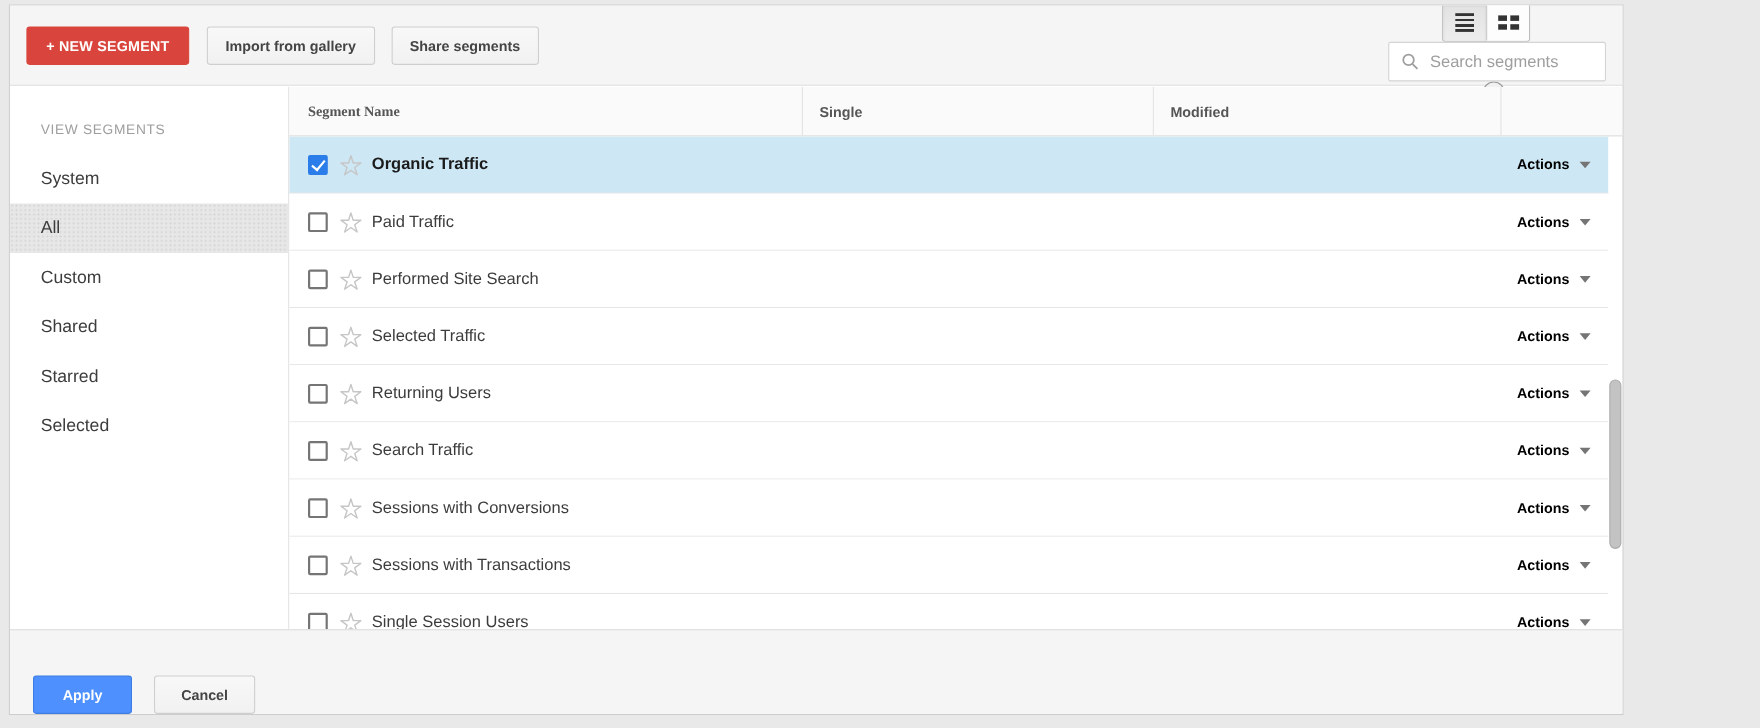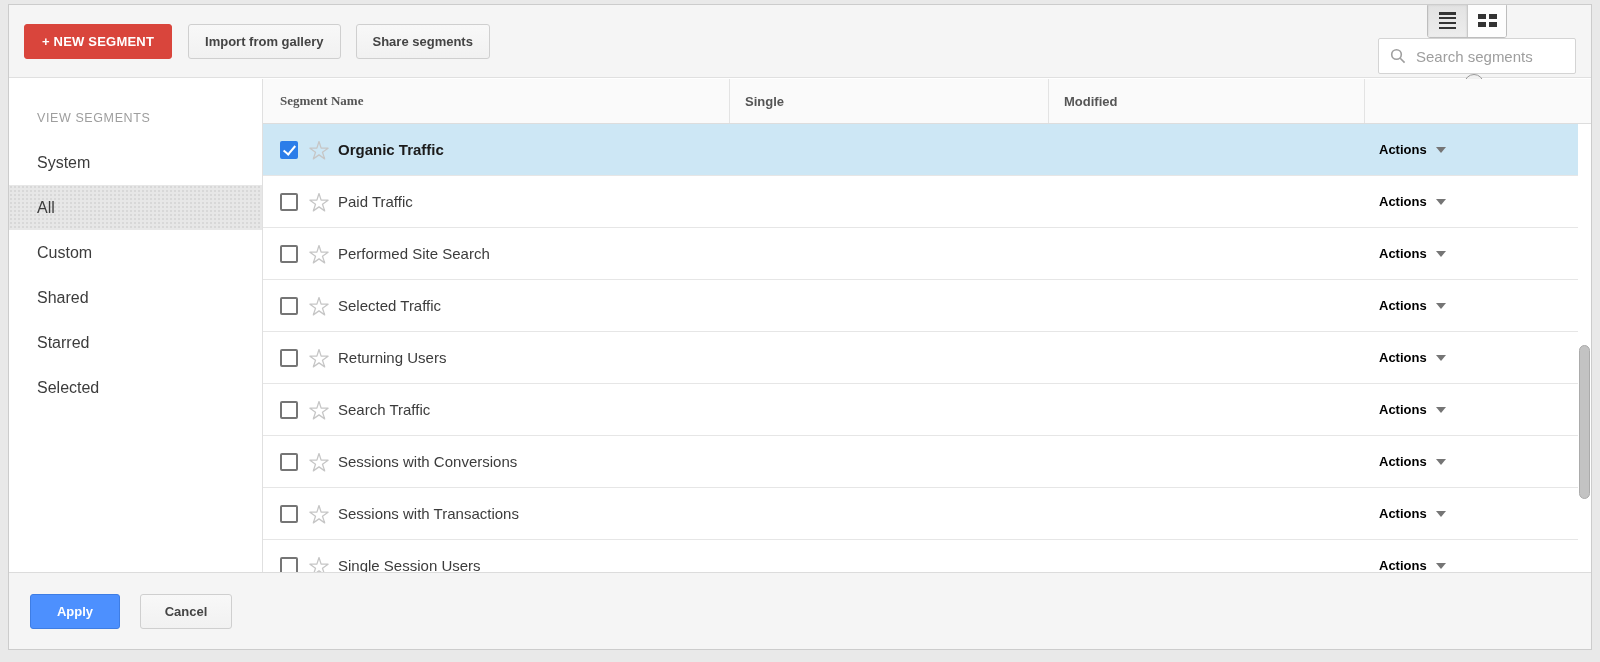--- a/index.html
+++ b/index.html
@@ -1,18 +1,18 @@
 <!DOCTYPE html>
 <html style="--accent-red: #d9453c; --accent-blue: #4d90fe; --selected-row-bg: #cde7f5; --checkbox-blue: #2b7de9;"><head>
 <meta charset="utf-8">
 <style>
   * { margin:0; padding:0; box-sizing:border-box; }
   html,body { width:1600px; height:662px; background:#e9e9e9; font-family:"Liberation Sans", sans-serif; overflow:hidden; }
 
-  .panel { position:absolute; left:8px; top:4px; width:1584px; height:646px;
+  .panel { position:absolute; left:8px; top:4px; width:1468px; height:646px;
            background:#fff; border:1px solid #ccc; overflow:hidden; }
 
   
   .toolbar { position:absolute; left:0; top:0; right:0; height:73px; background:#f5f5f5;
              border-bottom:1px solid #e0e0e0; display:flex; align-items:center; padding:0 15px; }
   .btn { display:inline-flex; align-items:center; justify-content:center; height:35px;
          border-radius:3px; font-size:13px; font-weight:bold; cursor:pointer; white-space:nowrap; }
   .btn-red { background:var(--accent-red,#d9453c); color:#fff; border:1px solid var(--accent-red,#d9453c);
              padding:0 17px; letter-spacing:.2px; }
   .btn-gray { background:linear-gradient(#f8f8f8,#f1f1f1); color:#444; border:1px solid #cfcfcf; padding:0 16px; }
@@ -71,21 +71,21 @@
   .actions { display:inline-flex; align-items:center; cursor:pointer; }
   .actions-label { font-size:13px; font-weight:bold; color:#000000; }
   .caret { width:0; height:0; border-left:5px solid transparent; border-right:5px solid transparent;
            border-top:6px solid #757575; margin-left:9px; }
 
   .scroll-thumb { position:absolute; right:1px; top:266px; width:11px; height:154px;
                   background:#c3c3c3; border:1px solid #ababab; border-radius:6px; cursor:pointer; }
 
   
   .footer { position:absolute; left:0; right:0; bottom:0; height:77px; background:#f5f5f5;
-            border-top:1px solid #dcdcdc; display:flex; align-items:center; padding-left:21px; }
+            border-top:1px solid #dcdcdc; display:flex; align-items:flex-end; padding-left:21px; }
   .btn-apply { background:var(--accent-blue,#4d90fe); border:1px solid #3e7de4; color:#fff; width:90px; height:35px; }
   .btn-cancel { width:92px; height:35px; margin-left:20px; }
 </style>
 </head>
 <body>
 
 <div class="panel">
 
   <div class="toolbar">
     <button class="btn btn-red">+ NEW SEGMENT</button>

